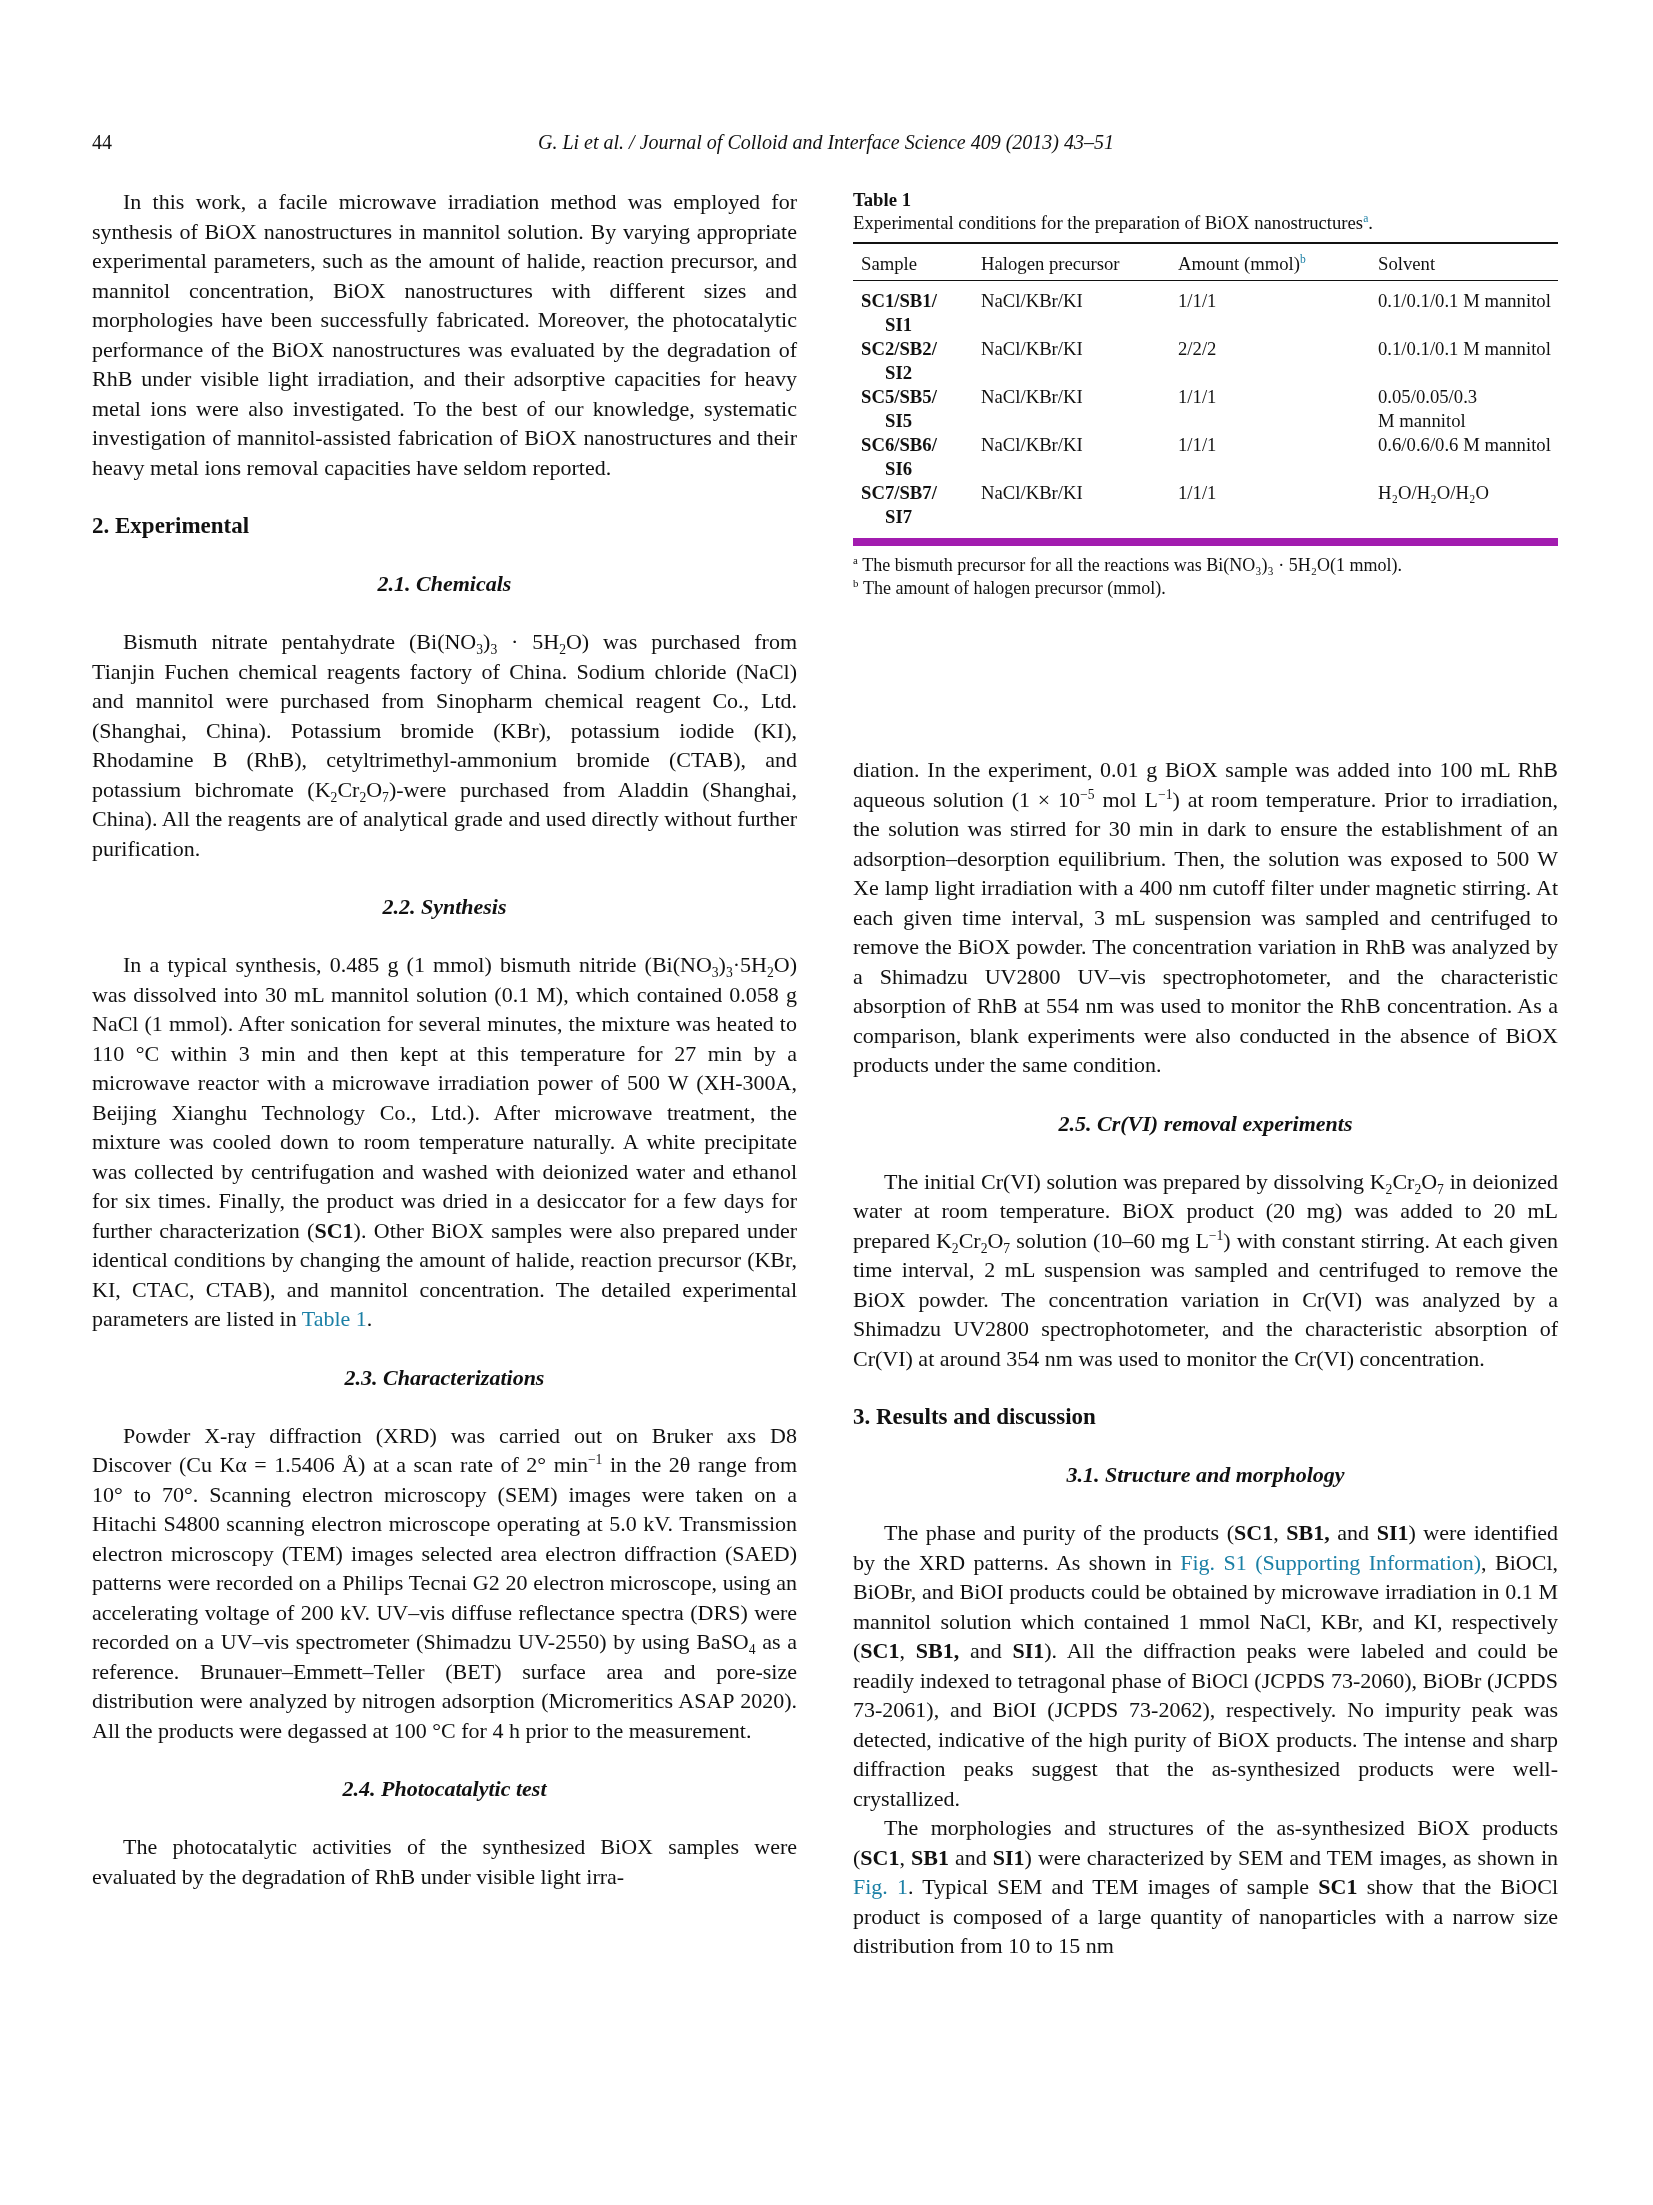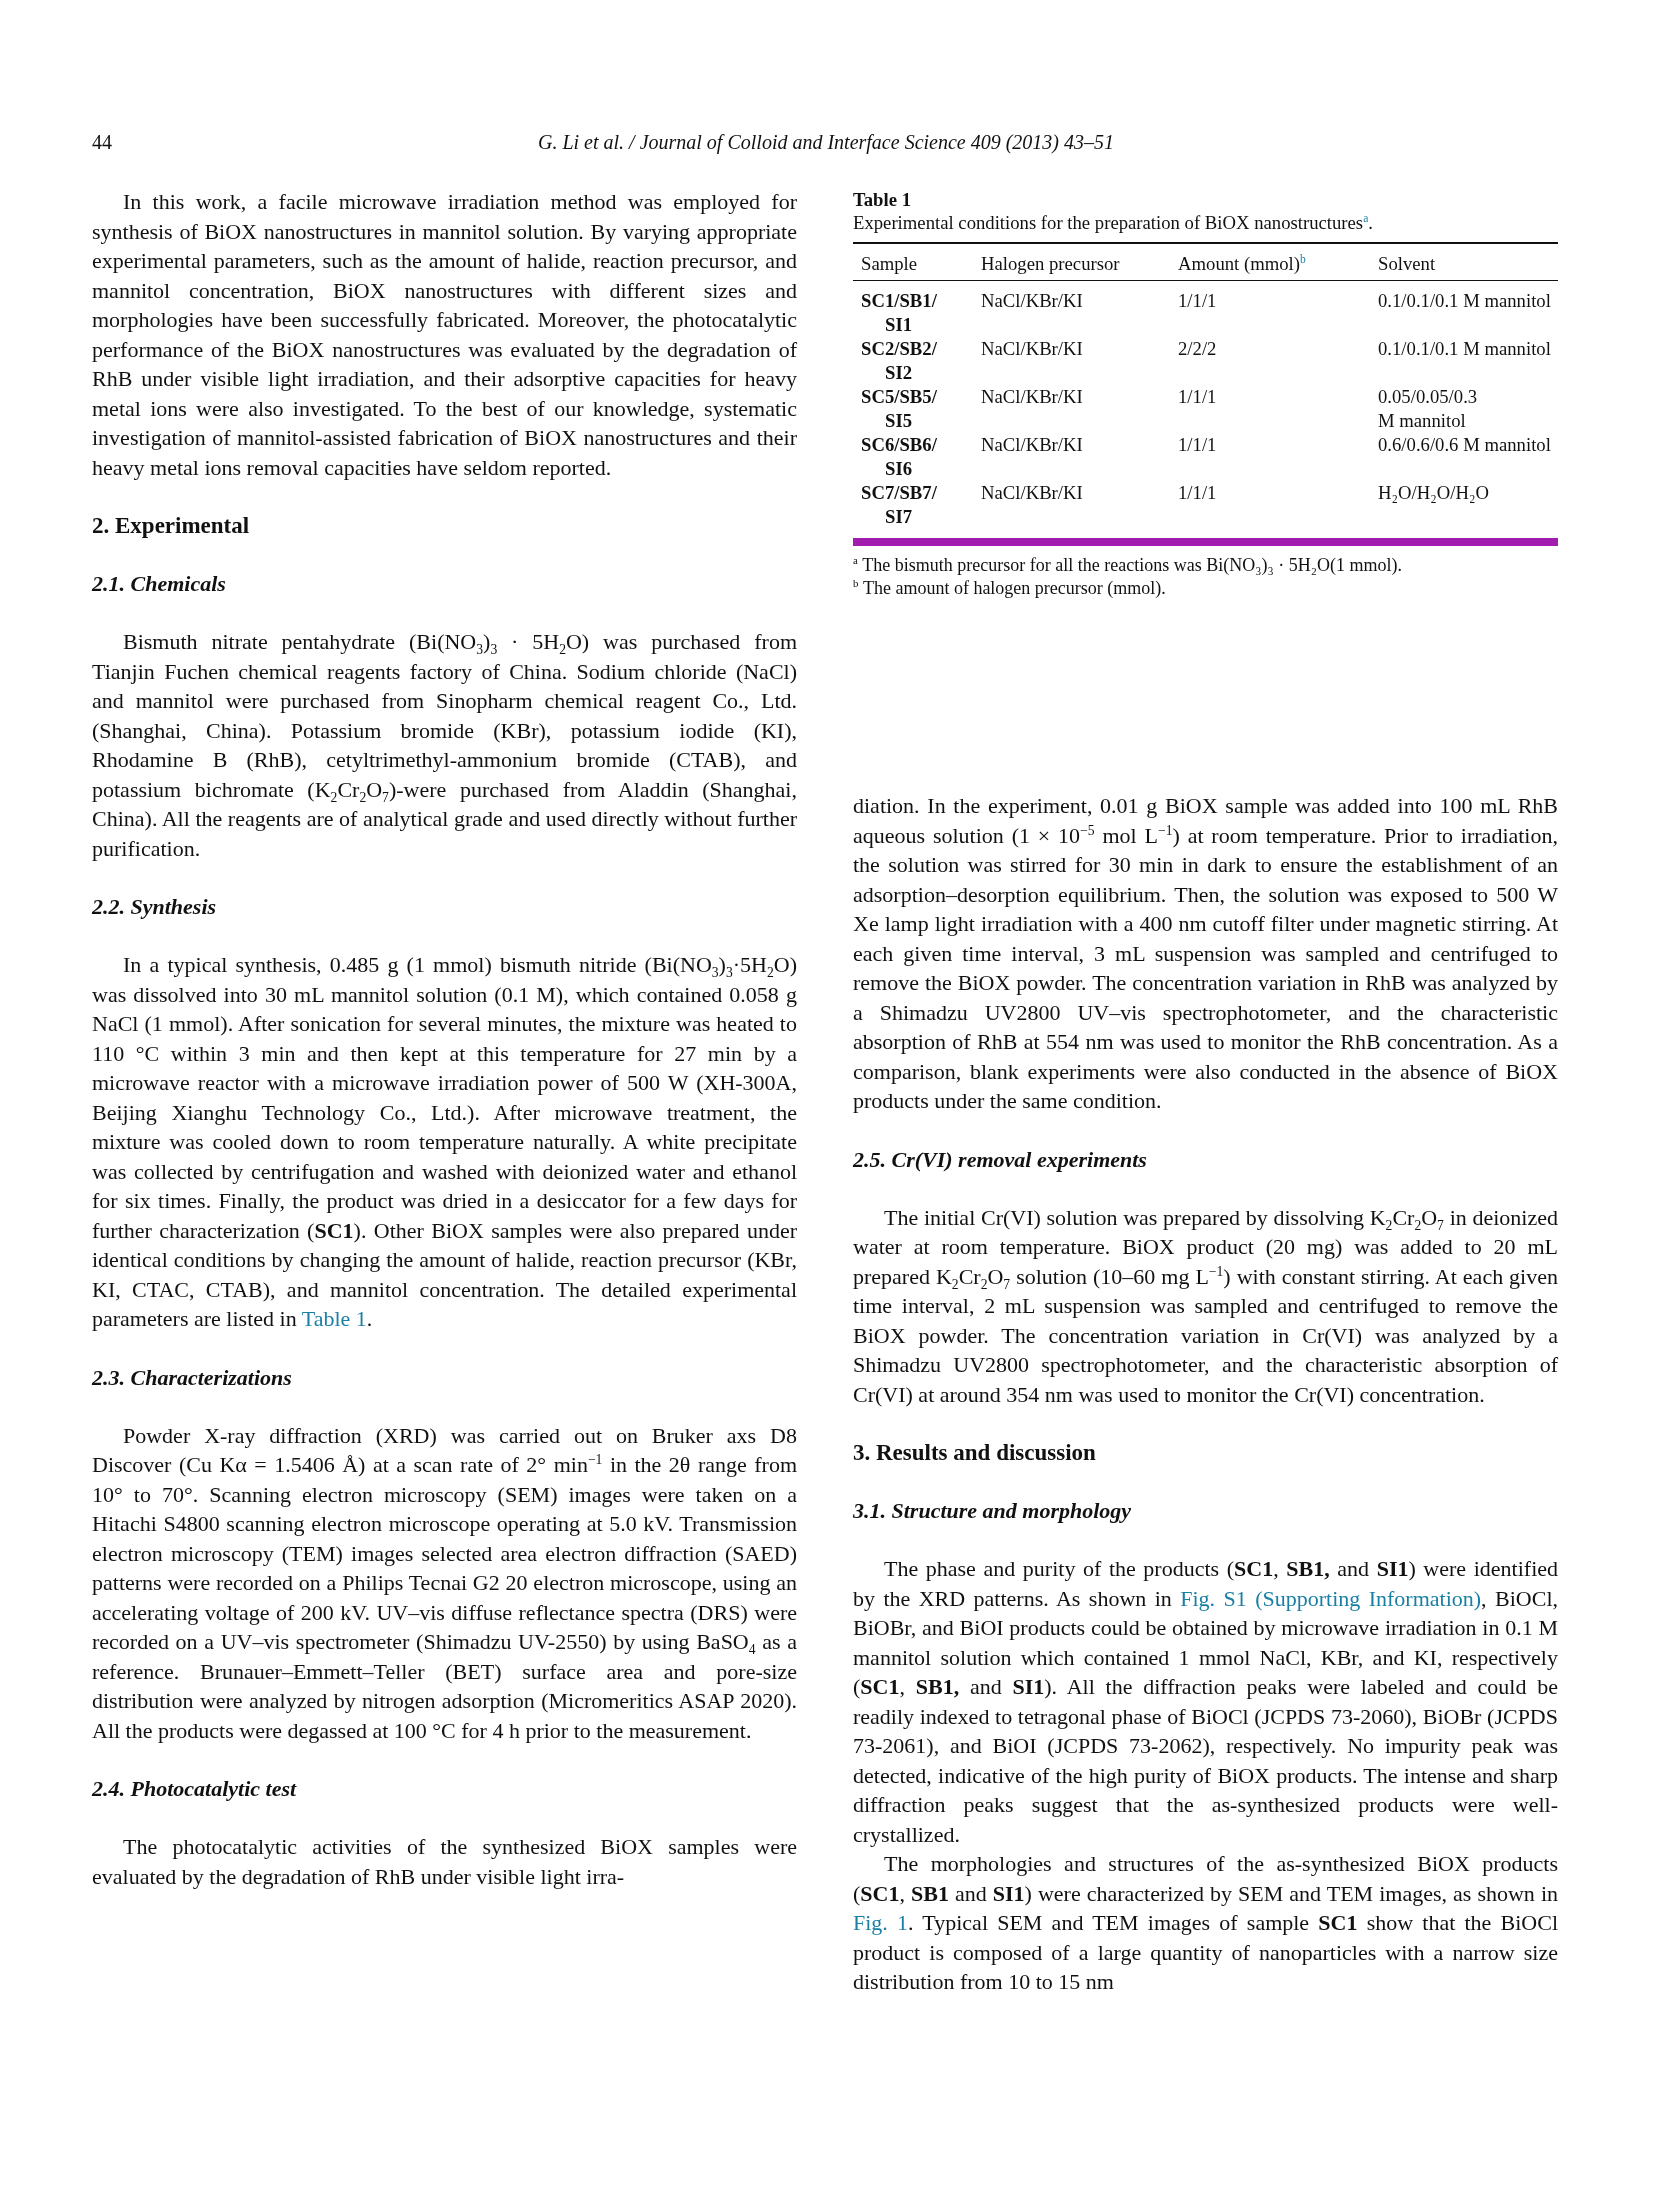--- a/index.html
+++ b/index.html
@@ -8,21 +8,21 @@
   .running-head { position: absolute; top: 131px; left: 92px; width: 1468px; height: 27px;
                   font-size: 20px; }
   .page-num { position: absolute; left: 0; top: 0; }
   .journal-ref { position: absolute; left: 0; right: 0; text-align: center; font-style: italic; }
   .col { position: absolute; top: 187px; width: 705px; font-size: 22px; line-height: 29.5px; }
   .col-left { left: 92px; }
   .col-right { left: 853px; }
   p { margin: 0; text-align: justify; hyphens: manual; }
   p.indent { text-indent: 31px; }
   .h-sec { font-weight: bold; font-size: 23px; margin: 0; line-height: 29px; }
-  .h-sub { font-style: italic; font-size: 22px; margin: 0; line-height: 29px; }
+  .h-sub { font-style: italic; font-size: 22px; margin: 0; line-height: 29px; text-align: center; }
   .gap-lg { height: 29px; }
   .gap-md { height: 29px; }
   .link { color: #1a7fa5; }
   b { font-weight: bold; }
   sub, sup { font-size: 62%; line-height: 0; }
 
   
   .table-block { position: absolute; left: 853px; top: 188px; width: 705px; }
   .tbl-label { font-weight: bold; font-size: 18.7px; line-height: 23px; }
   .tbl-caption { font-size: 18.7px; line-height: 23px; margin-bottom: 8px; }
@@ -116,21 +116,21 @@
           <td>H₂O/H₂O/H₂O</td>
         </tr>
     </tbody>
   </table>
   <div class="fn">
     <div><sup>a</sup>&nbsp;<span>The bismuth precursor for all the reactions was Bi(NO₃)₃ · 5H₂O(1 mmol).</span></div>
     <div><sup>b</sup>&nbsp;<span>The amount of halogen precursor (mmol).</span></div>
   </div>
 </div>
 
-<div class="col col-right" style="top:791px;">
+<div class="col col-right" style="top:755px;">
   <p><span>diation. In the experiment, 0.01 g BiOX sample was added into 100 mL RhB aqueous solution (1 × 10</span><sup>−5</sup><span> mol L</span><sup>−1</sup><span>) at room temperature. Prior to irradiation, the solution was stirred for 30 min in dark to ensure the establishment of an adsorption–desorption equilibrium. Then, the solution was exposed to 500 W Xe lamp light irradiation with a 400 nm cutoff filter under magnetic stirring. At each given time interval, 3 mL suspension was sampled and centrifuged to remove the BiOX powder. The concentration variation in RhB was analyzed by a Shimadzu UV2800 UV–vis spectrophotometer, and the characteristic absorption of RhB at 554 nm was used to monitor the RhB concentration. As a comparison, blank experiments were also conducted in the absence of BiOX products under the same condition.</span></p>
   <div class="gap-md"></div>
   <h3 class="h-sub">2.5. Cr(VI) removal experiments</h3>
   <div class="gap-md"></div>
   <p class="indent"><span>The initial Cr(VI) solution was prepared by dissolving K</span><sub>2</sub><span>Cr</span><sub>2</sub><span>O</span><sub>7</sub><span> in deionized water at room temperature. BiOX product (20 mg) was added to 20 mL prepared K</span><sub>2</sub><span>Cr</span><sub>2</sub><span>O</span><sub>7</sub><span> solution (10–60 mg L</span><sup>−1</sup><span>) with constant stirring. At each given time interval, 2 mL suspension was sampled and centrifuged to remove the BiOX powder. The concentration variation in Cr(VI) was analyzed by a Shimadzu UV2800 spectrophotometer, and the characteristic absorption of Cr(VI) at around 354 nm was used to monitor the Cr(VI) concentration.</span></p>
   <div class="gap-md"></div>
   <h2 class="h-sec">3. Results and discussion</h2>
   <div class="gap-md"></div>
   <h3 class="h-sub">3.1. Structure and morphology</h3>
   <div class="gap-md"></div>

